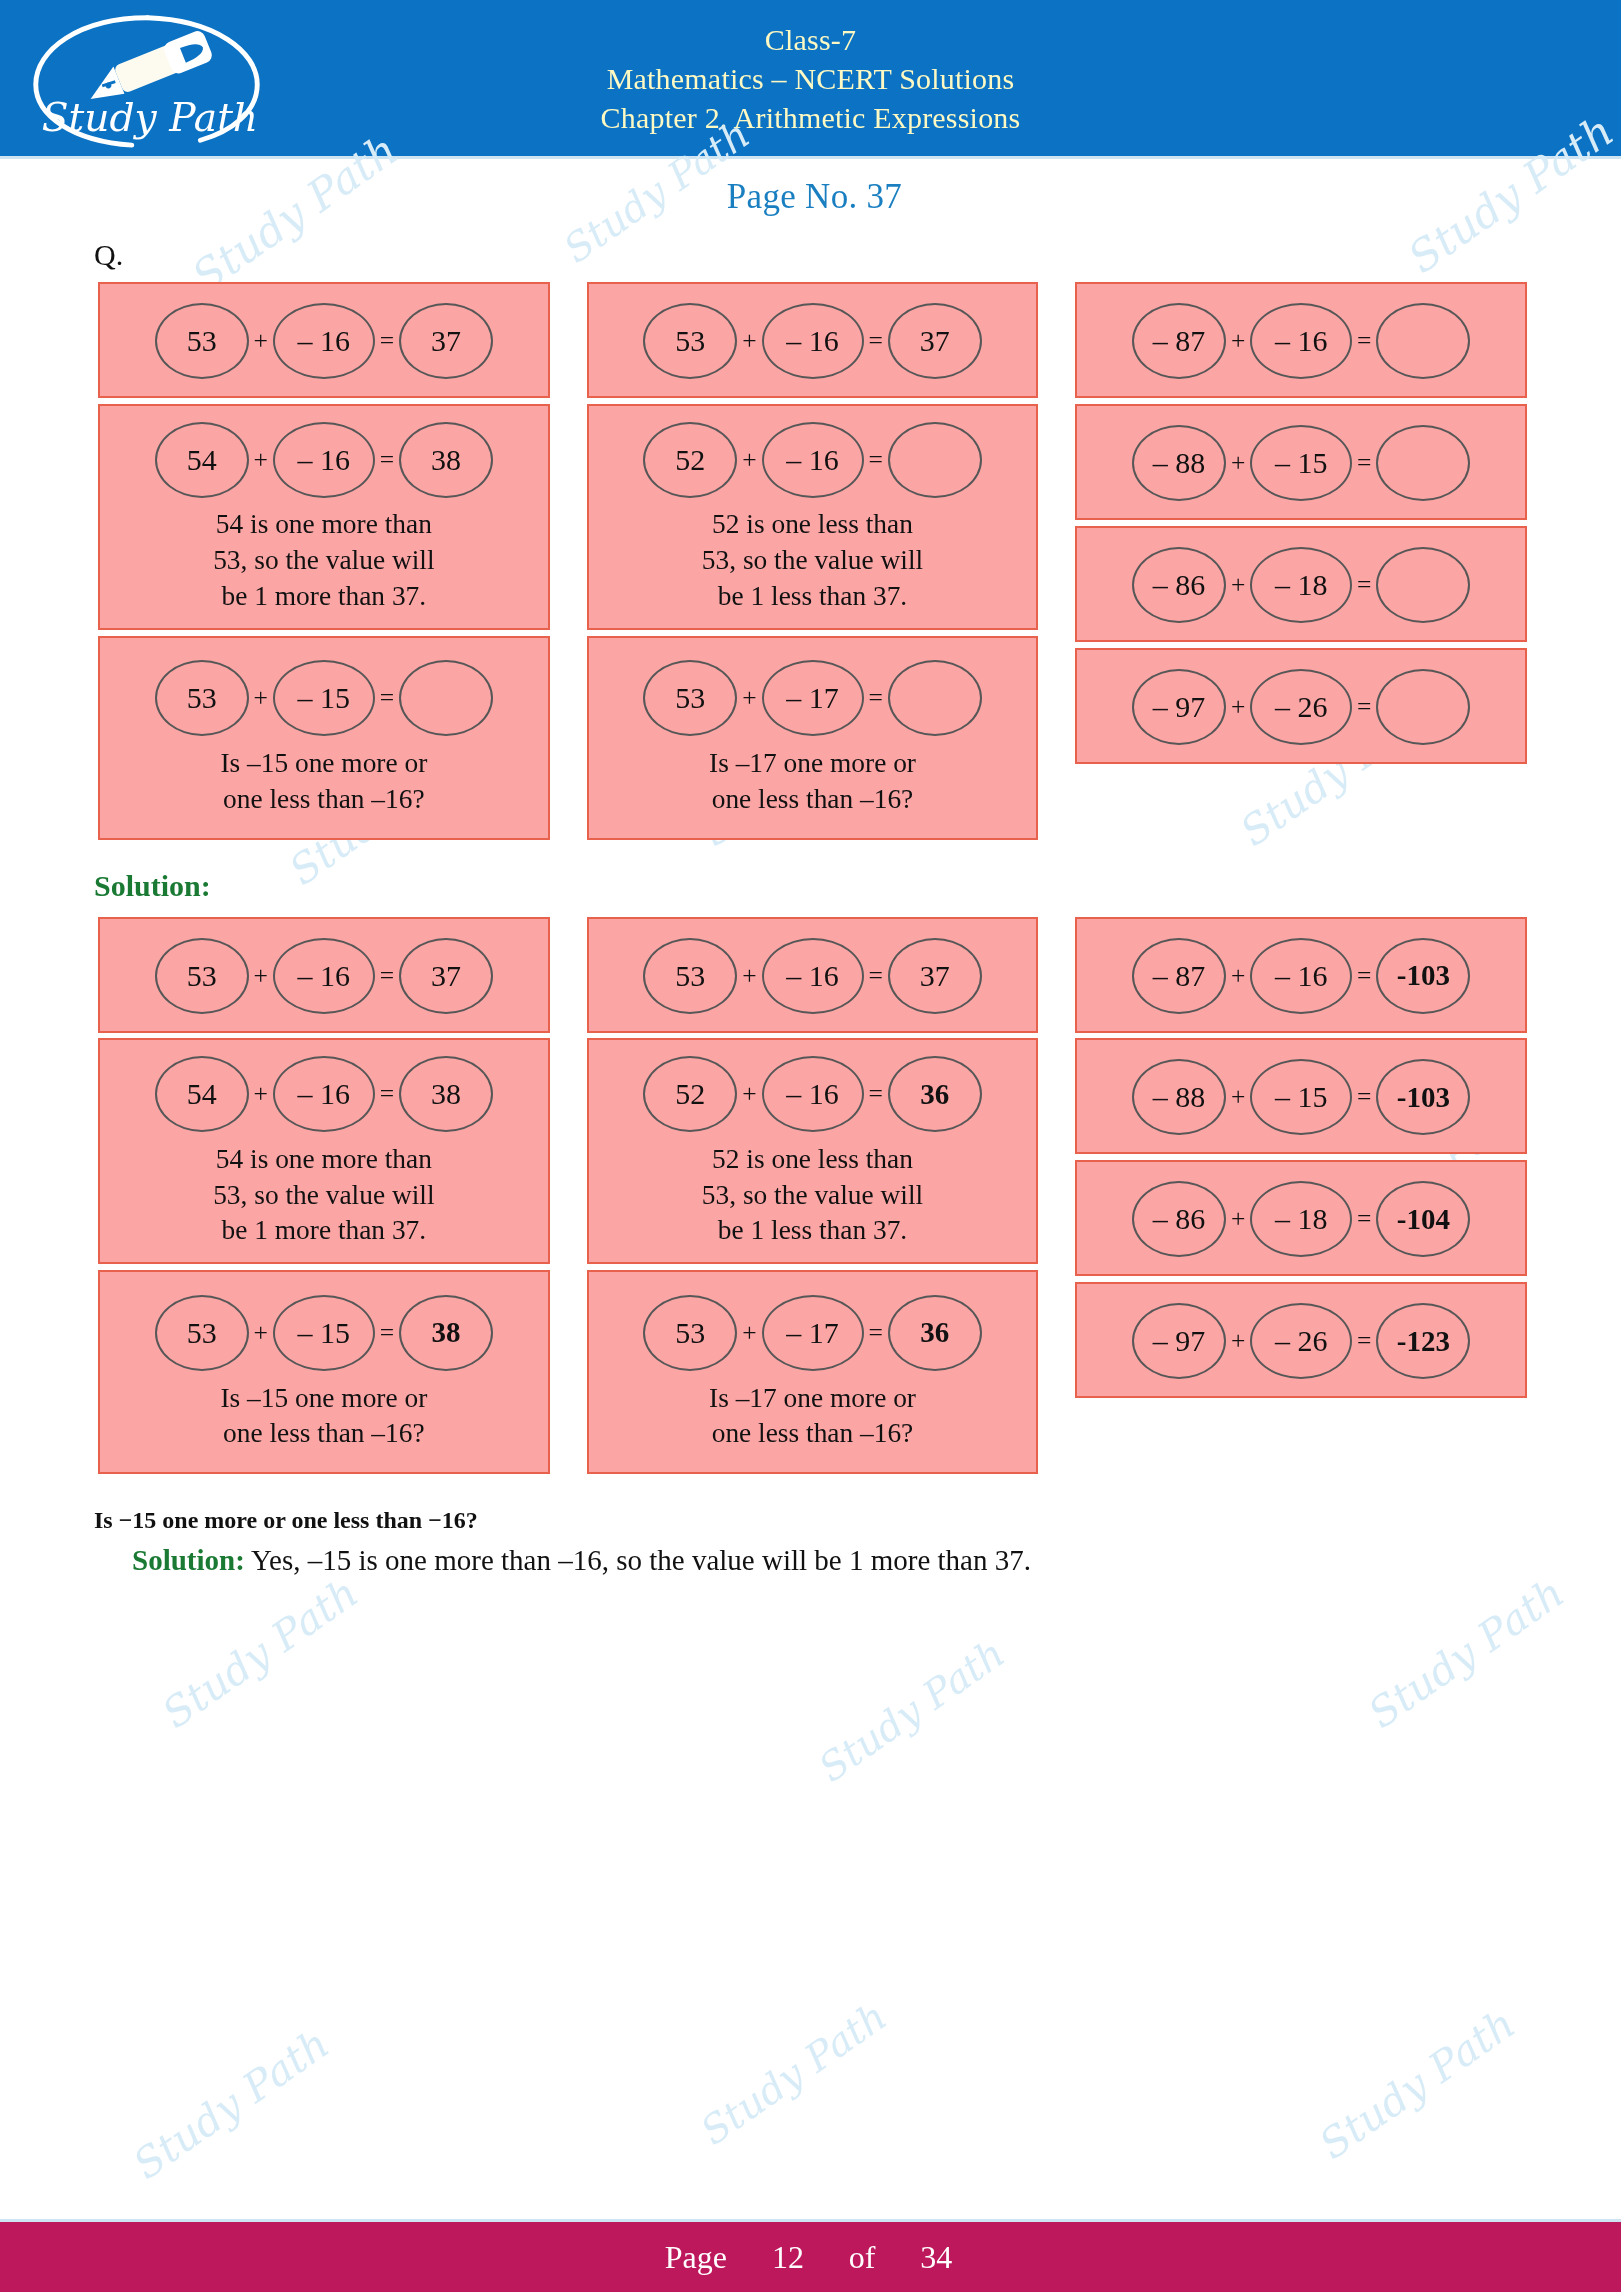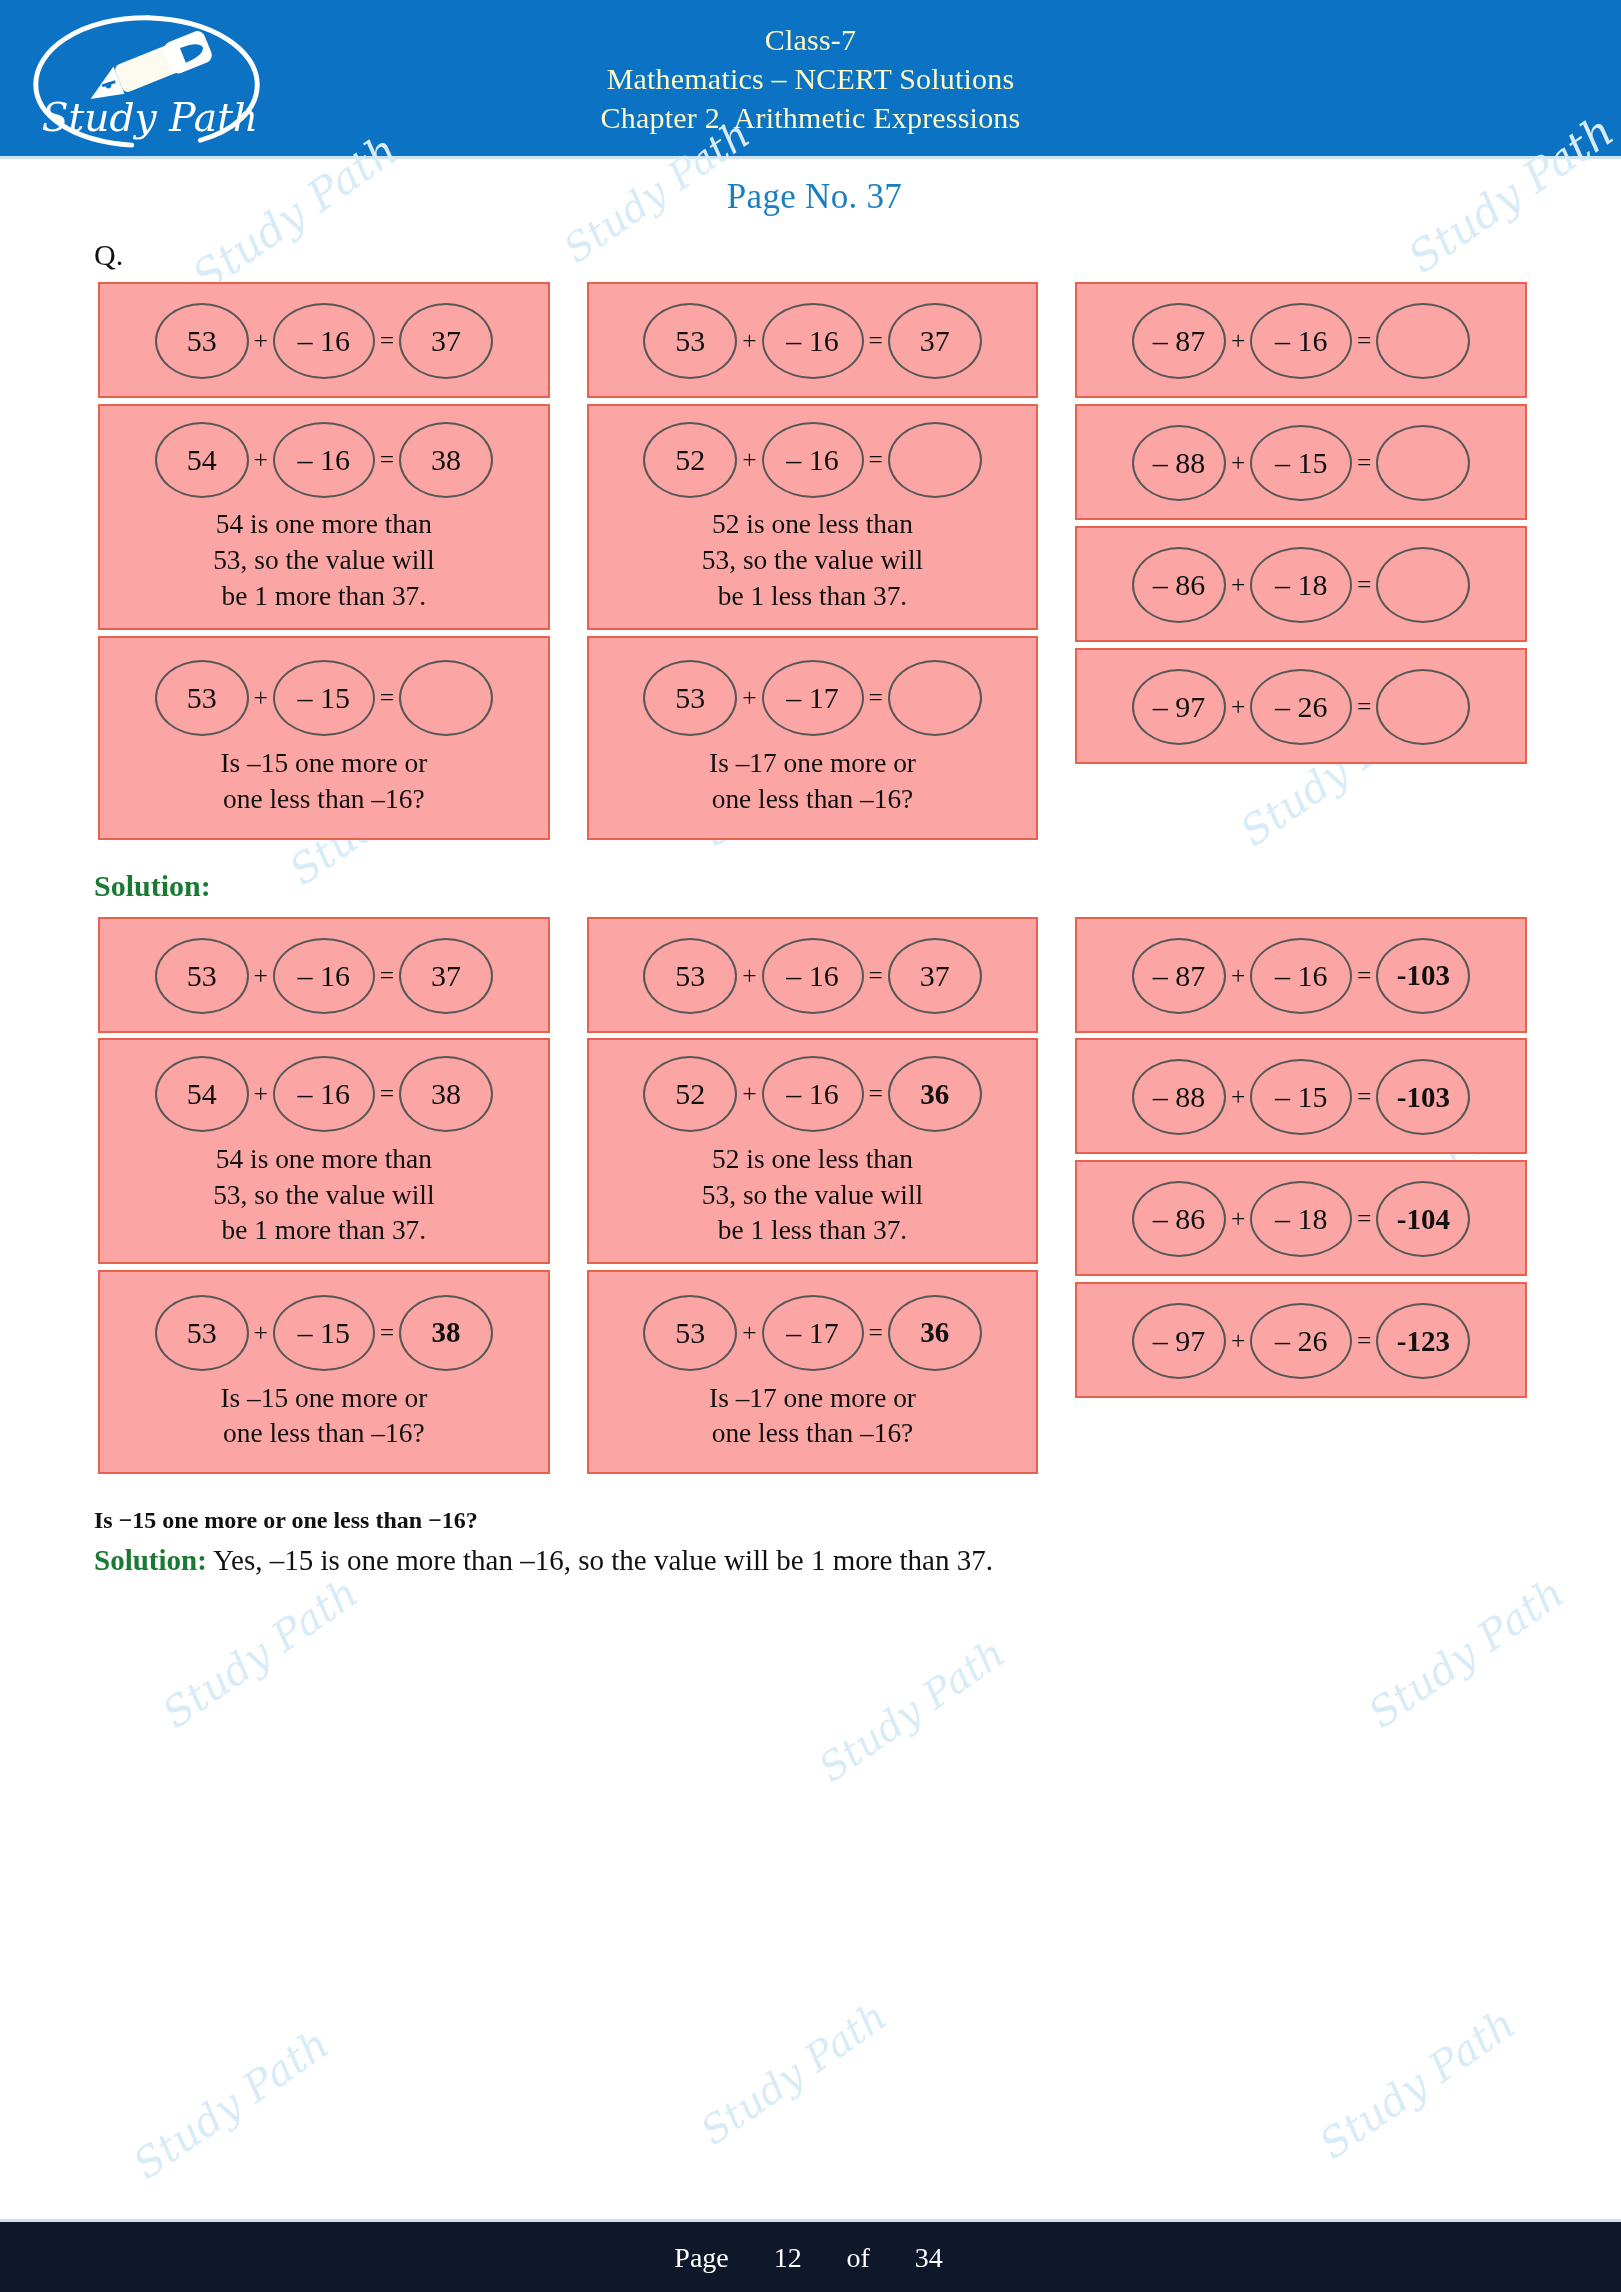--- a/index.html
+++ b/index.html
@@ -136,35 +136,35 @@
   .bottom-qa {
     margin: 33px 0 0 94px;
     padding-right: 94px;
   }
   .bottom-q {
     font-size: 24px;
     font-weight: bold;
     color: #111;
     margin-bottom: 9.8px;
   }
-  .bottom-a { font-size: 29px; color: #111; }
+  .bottom-a { font-size: 29px; color: #111; margin-left: 38px; }
   .bottom-a .sol-word { color: #1a7a34; font-weight: 600; }
 
   
   .footer {
     position: absolute;
     left: 0; bottom: 0;
     width: 100%;
     height: 74px;
-    background: #0f172a;
+    background: #be185d;
     color: #ffffff;
     display: flex;
     align-items: center;
     justify-content: center;
-    font-size: 28px;
+    font-size: 32px;
     border-top: 3.9px solid #cfe4f3;
     gap: 41px;
   }
   .footer b { font-weight: normal; padding: 0 3.9px; }
 
   
   .wm {
     position: absolute;
     color: #d8ecf8;
     font-size: 39px;

